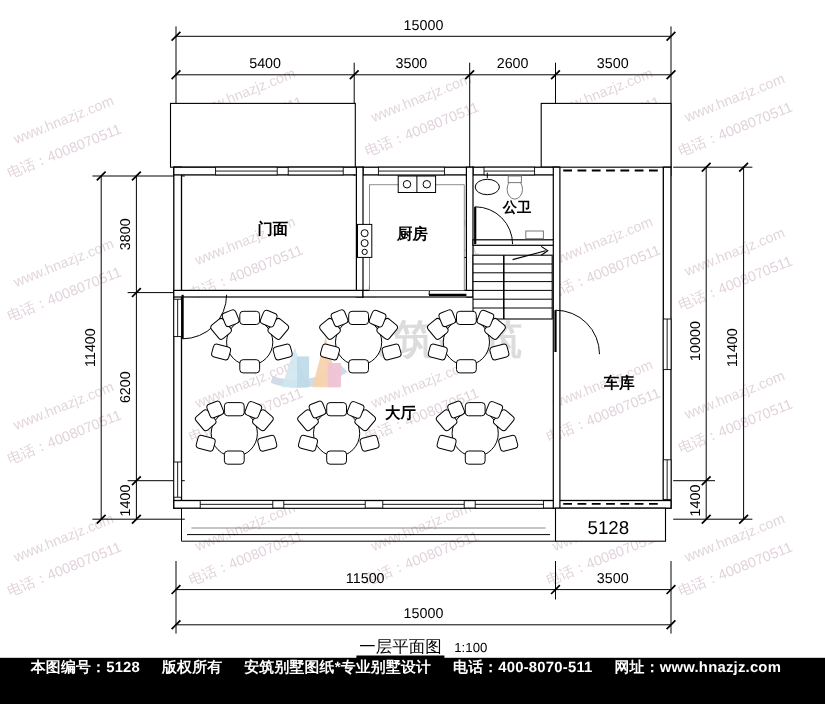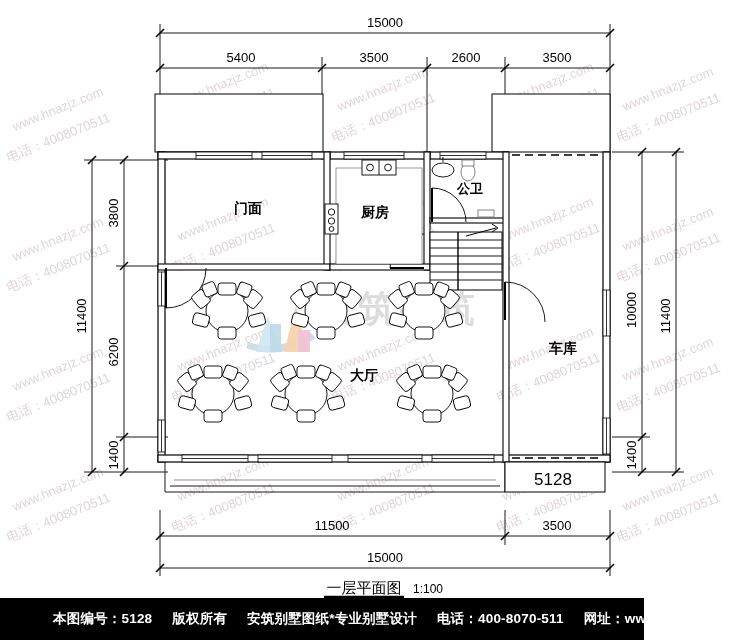--- a/index.html
+++ b/index.html
@@ -58,26 +58,25 @@
     color: #d5d5d5;
   }
 
   
   #drawing { position: absolute; inset: 0; z-index: 3; }
 
   
   #footer {
     position: absolute;
     left: 0; bottom: 0;
-    width: 644px; height: 42px;
+    width: 750px; height: 42px;
     background: #000000;
     z-index: 9;
     display: flex;
-    align-items: center;
-    padding-left: 25px;
+    align-items: flex-start;
   }
   #footer .fline {
     color: #ffffff;
     font-size: 13.5px;
     font-weight: 700;
     white-space: nowrap;
     padding-left: 28px;
     letter-spacing: .2px;
     font-family: "Liberation Sans", sans-serif;
   }

